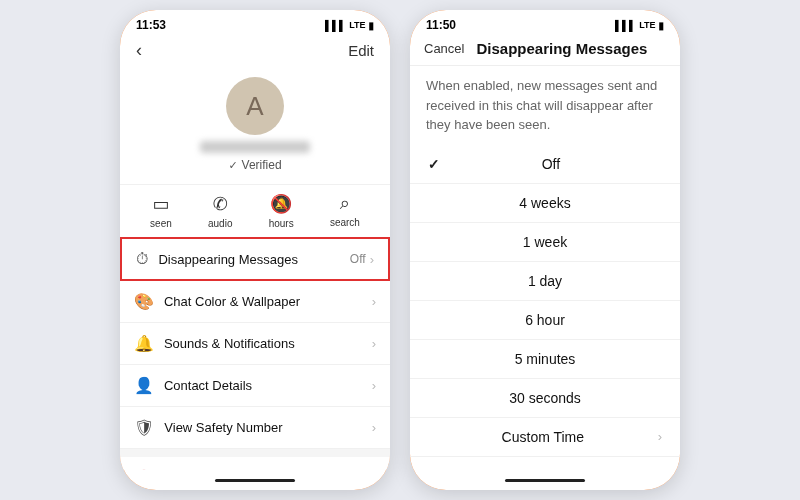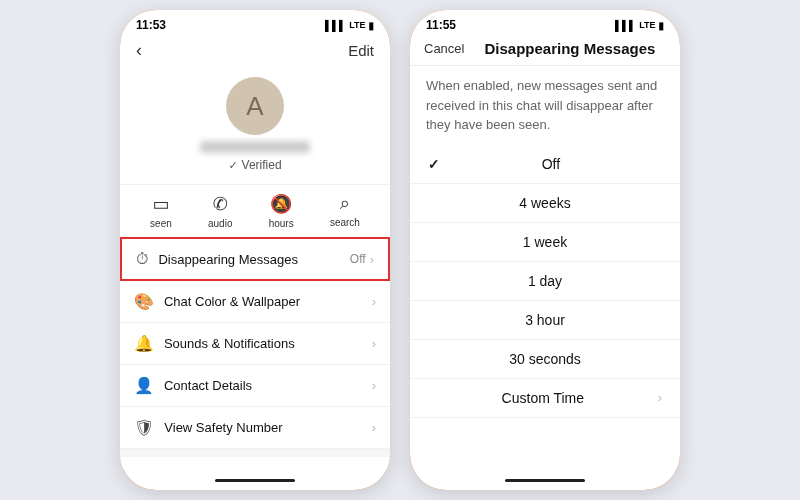--- a/index.html
+++ b/index.html
@@ -165,21 +165,21 @@
       width: 80px;
       height: 3px;
       background: #222;
       border-radius: 2px;
     }
 
     
     .phone-right .panel-nav {
       display: flex;
       align-items: center;
-      gap: 20px;
+      gap: 12px;
       padding: 4px 14px 8px;
       background: #fff;
       border-bottom: 1px solid #eee;
     }
     .cancel-btn { font-size: 13px; color: #333; }
     .panel-title { font-size: 15px; font-weight: 600; color: #111; }
 
     .panel-desc {
       padding: 10px 16px;
       font-size: 13px;
@@ -313,21 +313,21 @@
     </div>
   </div>
 
   <div class="home-indicator">
     <div class="home-bar"></div>
   </div>
 </div>
 
 <div class="phone phone-right">
   <div class="status-bar">
-    <span class="status-time">11:55</span>
+    <span class="status-time">11:50</span>
     <div class="status-icons">
       <span>▌▌▌</span>
       <span style="font-size:9px">LTE</span>
       <span>▮</span>
     </div>
   </div>
 
   <div class="panel-nav">
     <span class="cancel-btn">Cancel</span>
     <span class="panel-title">Disappearing Messages</span>
@@ -352,21 +352,26 @@
       <span>1 week</span>
       <span></span>
     </div>
     <div class="option-item">
       <span></span>
       <span>1 day</span>
       <span></span>
     </div>
     <div class="option-item">
       <span></span>
-      <span>3 hour</span>
+      <span>6 hour</span>
+      <span></span>
+    </div>
+    <div class="option-item">
+      <span></span>
+      <span>5 minutes</span>
       <span></span>
     </div>
     <div class="option-item">
       <span></span>
       <span>30 seconds</span>
       <span></span>
     </div>
     <div class="option-item has-chevron">
       <span></span>
       <span>Custom Time</span>

